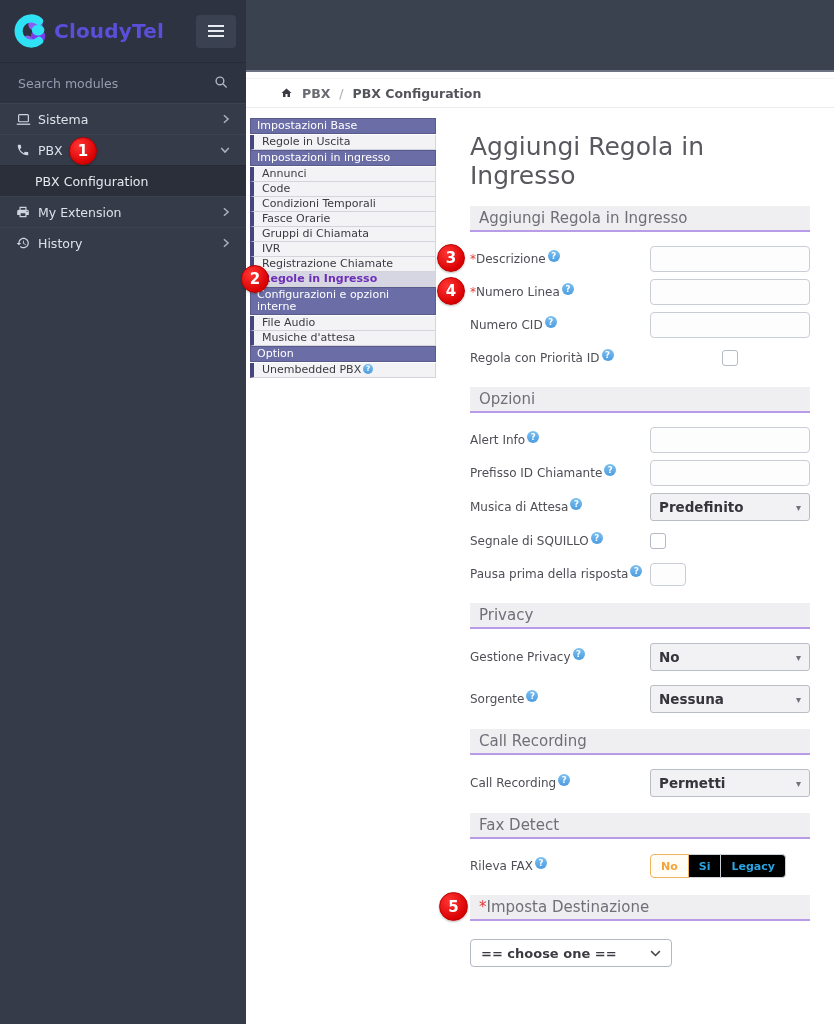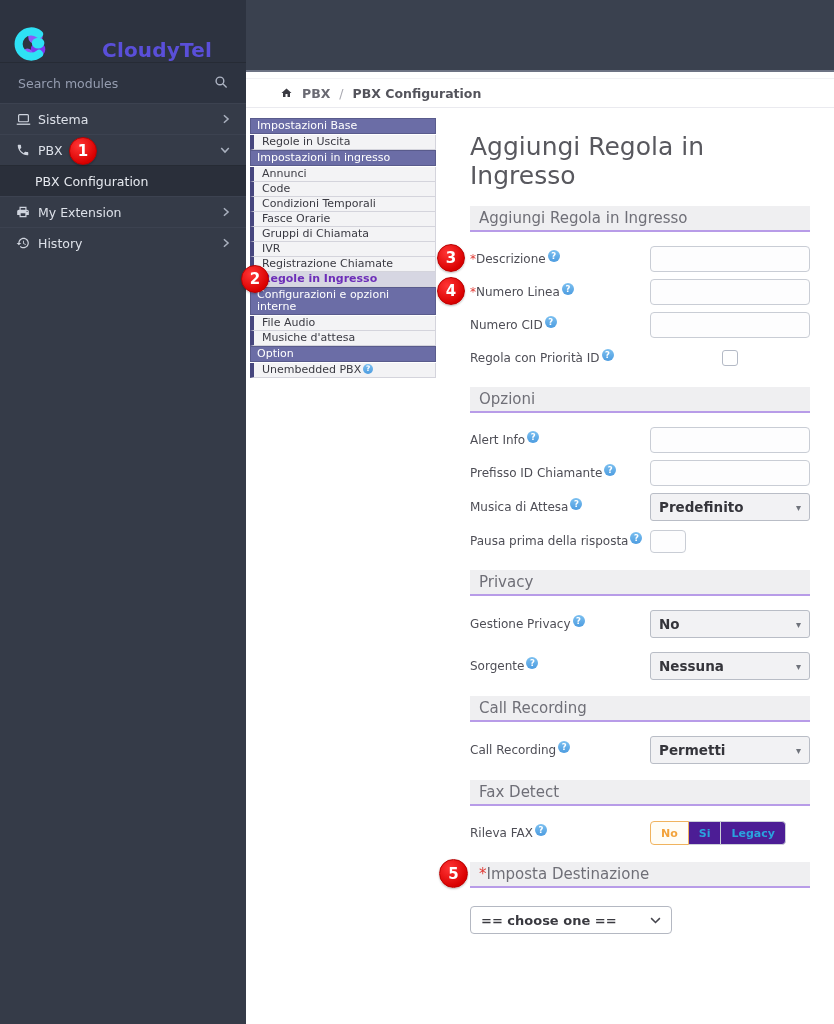--- a/index.html
+++ b/index.html
@@ -2,21 +2,21 @@
 <html><head>
 <meta charset="utf-8">
 <style>
   * { box-sizing: border-box; margin: 0; padding: 0; }
   html,body { width:834px; height:1024px; }
   body { font-family:"DejaVu Sans","Liberation Sans",sans-serif; background:#fff; overflow:hidden; }
   .app { position:relative; width:834px; height:1024px; display:flex; }
 
   
   .sidebar { width:246px; min-width:246px; height:100%; background:#353b48; display:flex; flex-direction:column; }
-  .logo-bar { height:62px; background:#2d3340; display:flex; align-items:flex-end; padding:0 10px 0 12px;gap:48px; }
+  .logo-bar { height:62px; background:#2d3340; display:flex; align-items:center; padding:0 10px 0 12px; }
   .brand-text { color:#5a4fd9; font-size:20px; font-weight:700; letter-spacing:.2px; margin-left:6px; }
   .hamburger { margin-left:auto; width:40px; height:33px; background:#3a4150; border-radius:4px; display:flex; align-items:center; justify-content:center; cursor:pointer; }
   .hamburger span { display:block; width:16px; height:2px; background:#e8ebf2; box-shadow:0 5px 0 #e8ebf2, 0 -5px 0 #e8ebf2; }
   .search-row { height:41px; background:#2d3340; border-top:1px solid #262b35; display:flex; align-items:center; padding:0 18px; color:#959db0; font-size:12.5px; }
   .search-row .mag { margin-left:auto; color:#aeb5c4; }
   .nav { flex:1; }
   .nav-item { position:relative; height:31px; display:flex; align-items:center; padding:12px 16px; color:#dde1e9; font-size:12.5px; border-top:1px solid #3c4250; cursor:pointer; }
   .nav-item:first-child { border-top:1px solid #3c4250; }
   .nav-item .nicon { width:22px; color:#cfd4de; display:flex; align-items:center; }
   .nav-item .chev { margin-left:auto; color:#aab1bf; display:flex; }
@@ -50,21 +50,21 @@
   .help { display:inline-block; width:12px; height:12px; border-radius:50%; background:linear-gradient(#7cc0f0,#4d9ce0); color:#fff; font-size:8.5px; font-weight:700; text-align:center; line-height:12px; margin-left:2px; position:relative; top:-4px; cursor:pointer; }
   .ctl { width:160px; display:flex; align-items:center; }
   .ctl.center { justify-content:center; }
   input.txt { width:160px; height:26px; border:1px solid #c9cdd5; border-radius:4px; background:#fdfdfe; outline:none; padding:0 8px; font-family:inherit; font-size:13px; color:#333; }
   input.txt.small { width:36px; height:23px; }
   .cbx { width:16px; height:16px; border:1.5px solid #b4bac6; border-radius:3px; background:#fff; cursor:pointer; }
   .sel { width:160px; height:28px; background:#f2f2f4; border:1px solid #b9bdc6; border-radius:3px; display:flex; align-items:center; justify-content:space-between; padding:0 8px; font-size:13.5px; color:#35353b; cursor:pointer;font-weight:bold; }
   .sel .caret { color:#6f737b; font-size:10px; }
   
   .seg-group { display:flex; }
-  .seg { height:24px; padding:0 10px; display:flex; align-items:center; background:#4c1d95; border:1px solid #ccd0d8; font-weight:700; font-size:11px; color:#2aa3de; cursor:pointer; }
+  .seg { height:24px; padding:0 10px; display:flex; align-items:center; background:#000000; border:1px solid #ccd0d8; font-weight:700; font-size:11px; color:#2aa3de; cursor:pointer; }
   .seg + .seg { margin-left:-1px; }
   .seg:first-child { border-radius:4px 0 0 4px; }
   .seg:last-child { border-radius:0 4px 4px 0; }
   .seg.active { color:#f2a33c; border-color:#f0b35e; background:#fffdf6; z-index:1; border-radius:4px 0 0 4px; }
   
   .dest-select { margin-top:18px; width:202px; height:28px; background:#fff; border:1px solid #b4b8c2; border-radius:4px; display:flex; align-items:center; justify-content:space-between; padding:0 10px; font-size:13px; font-weight:600; color:#3a3a40; cursor:pointer; }
 
   
   .badge { position:absolute; width:28px; height:28px; border-radius:50%; background:radial-gradient(circle at 35% 30%, #ff3535, #d90000 72%); border:1px solid #b80000; color:#fff; font-size:15px; font-weight:700; display:flex; align-items:center; justify-content:center; z-index:5; box-shadow:0 1px 2px rgba(0,0,0,.25); }
   .badge.b1 { left:69px; top:2px; }
@@ -259,20 +259,26 @@
           <div class="row">
             <label><span>Musica di Attesa</span><span class="help">?</span></label>
             <div class="ctl">
                 <div class="sel">
                   <span>Predefinito</span>
                   <span class="caret">▾</span>
                 </div>
               </div>
           </div>
           <div class="row">
+            <label><span>Segnale di SQUILLO</span><span class="help">?</span></label>
+            <div class="ctl">
+                <div class="cbx"></div>
+              </div>
+          </div>
+          <div class="row">
             <label><span>Pausa prima della risposta</span><span class="help">?</span></label>
             <div class="ctl">
                 <input class="txt small" type="text" value="" style="">
               </div>
           </div>
         </div>
 
         <div class="section-header">Privacy</div>
         <div class="rows">
           <div class="row">

